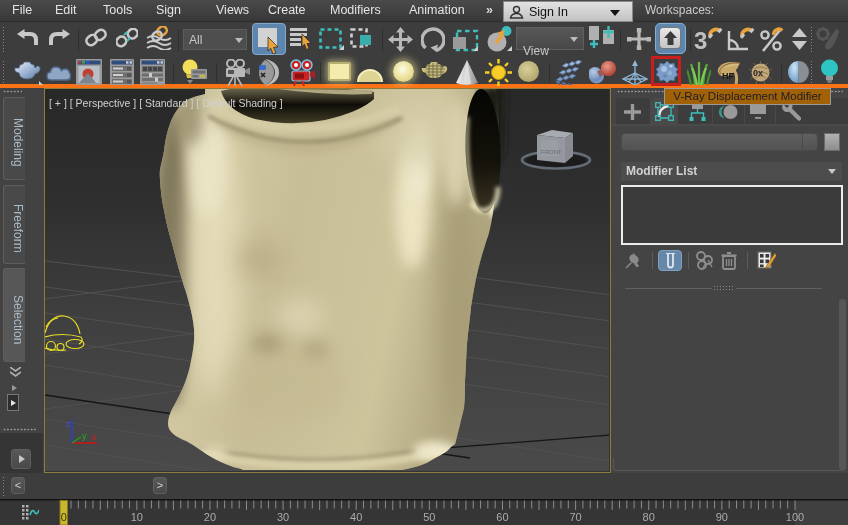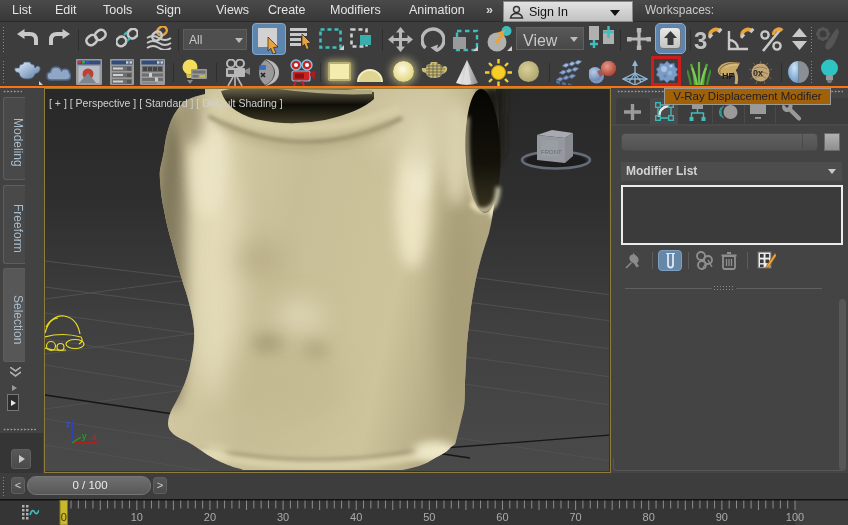--- a/index.html
+++ b/index.html
@@ -6,21 +6,21 @@
   html,body { width:848px; height:525px; overflow:hidden; background:#3c3c3c;
     font-family:"Liberation Sans", sans-serif; }
   #app { position:relative; width:848px; height:525px; }
   .abs { position:absolute; }
   
   #menubar { left:0; top:0; width:848px; height:22px;
     background:linear-gradient(#4a4a4a,#383838); border-bottom:1px solid #2b2b2b; }
   .mi { position:absolute; top:3px; color:#e4e4e4; font-size:12.5px; }
   
   #tb1 { left:0; top:22px; width:848px; height:35px; background:#3d3d3d; }
-  #tb2 { left:0; top:57px; width:848px; height:31px; background:#3d3d3d; border-bottom:2px solid #f97316;padding-left:8px; }
+  #tb2 { left:0; top:57px; width:848px; height:31px; background:#3d3d3d; border-bottom:4px solid #f97316;padding-left:8px; }
   .sep { position:absolute; width:1px; background:#2e2e2e; }
   .grip { position:absolute; width:3px;
     background-image:radial-gradient(circle at 1.5px 1.5px,#8a8a8a 0.8px,transparent 1px);
     background-size:3px 3px; }
   .hgrip { position:absolute; height:3px;
     background-image:radial-gradient(circle at 1.5px 1.5px,#9a9a9a 0.9px,transparent 1.1px);
     background-size:3.4px 3px; }
   .ico { position:absolute; }
   
   #ribbon { left:0; top:88px; width:45px; height:385px; background:#424242; }
@@ -40,21 +40,21 @@
   
   #tooltip { left:664px; top:88px; width:167px; height:17px; background:#a16207;
     border:1px solid #9a9a9a; color:#1c1c28; font-size:11.5px; line-height:15px;
     text-align:center; z-index:50; }
   #redbox { left:651px; top:56px; width:30px; height:30px; border:3px solid #c81e1e; z-index:40; }
 </style>
 </head>
 <body>
 <div id="app">
   <div id="menubar" class="abs">
-    <span class="mi" style="left:12px">List</span>
+    <span class="mi" style="left:12px">File</span>
     <span class="mi" style="left:55px">Edit</span>
     <span class="mi" style="left:103px">Tools</span>
     <span class="mi" style="left:156px">Sign</span>
     <span class="mi" style="left:216px">Views</span>
     <span class="mi" style="left:268px">Create</span>
     <span class="mi" style="left:330px">Modifiers</span>
     <span class="mi" style="left:409px">Animation</span>
     <span class="mi" style="left:486px;font-weight:bold;color:#d8d8d8">»</span>
     <div class="abs" style="left:503px;top:1px;width:130px;height:21px;background:linear-gradient(#e2e2e2,#c2c2c2);border:1px solid #8a8a8a;">
       <svg class="abs" style="left:4px;top:2px" width="17" height="16" viewBox="0 0 17 16">
@@ -145,21 +145,21 @@
 
     <svg class="ico" style="left:487px;top:4px" width="25" height="26" viewBox="0 0 25 26">
       <circle cx="10" cy="16" r="9.5" fill="#b0b0b0"></circle>
       <circle cx="19.5" cy="5" r="5" fill="#3fbdbd"></circle>
       <path d="M9 17 L16 8" stroke="#e8a33d" stroke-width="3.5"></path>
       <path d="M18 4 L10.5 6.5 L15 11.5 Z" fill="#e8a33d"></path>
       <path d="M20 25 L25 25 L25 20 Z" fill="#cfcfcf"></path>
     </svg>
 
     <div class="abs" style="left:516px;top:5px;width:68px;height:23px;background:linear-gradient(#575757,#484848);border:1px solid #606060;">
-      <span class="abs" style="left:6px;top:4px;color:#c8c8c8;font-size:16px">View</span>
+      <span class="abs" style="left:6px;top:16px;color:#c8c8c8;font-size:12px">View</span>
       <div class="abs" style="left:53px;top:9px;width:0;height:0;border:4px solid transparent;border-top:5px solid #bbb;"></div>
     </div>
 
     <svg class="ico" style="left:588px;top:4px" width="27" height="27" viewBox="0 0 27 27">
       <rect x="1" y="0" width="10" height="14" fill="#b0b0b0"></rect>
       <path d="M6 14 V22 M2 18 H10" stroke="#3fbdbd" stroke-width="2.4"></path>
       <rect x="15" y="4" width="11" height="14" fill="#b0b0b0"></rect>
       <path d="M20.5 0 V12 M15 6 H26" stroke="#3fbdbd" stroke-width="2.4"></path>
     </svg>
     <div class="sep" style="left:620px;top:7px;height:22px"></div>
@@ -707,23 +707,20 @@
     <div class="abs" style="left:101px;top:197px;width:24px;height:7px;background:#444;">
       <div class="hgrip" style="left:1px;top:0px;width:22px;background-image:radial-gradient(circle at 1.5px 1.5px,#8a8a8a 0.7px,transparent 0.9px);background-size:3px 3px;height:6px"></div>
     </div>
     <div class="abs" style="left:2px;top:370px;width:233px;height:13px;border:1px solid #575757;border-top:none;border-radius:0 0 4px 4px;"></div>
 
     <div class="abs" style="left:228px;top:211px;width:7px;height:171px;background:#575757;border-radius:4px;"></div>
   </div>
   <div id="timerow" class="abs">
     <div class="grip" style="left:2px;top:3px;height:21px"></div>
     <div class="btn" style="left:11px;top:4px;width:14px;height:17px;font-size:11px;line-height:15px;">&lt;</div>
-    <div class="abs" style="left:27px;top:3px;width:124px;height:19px;border-radius:9px;background:linear-gradient(#6f6f6f,#585858);border:1px solid #757575;">
-      <span class="abs" style="left:0;top:2px;width:124px;text-align:center;color:#ececec;font-size:11.5px">0 / 100</span>
-    </div>
     <div class="btn" style="left:153px;top:4px;width:14px;height:17px;font-size:11px;line-height:15px;">&gt;</div>
   </div>
   <div id="trackbar" class="abs">
     <div class="grip" style="left:2px;top:2px;height:22px"></div>
     <svg class="abs" style="left:0;top:0" width="848" height="26" viewBox="0 0 848 26">
       <rect x="0" y="0" width="848" height="26" fill="#353535"></rect>
       <rect x="795" y="0" width="53" height="26" fill="#404040"></rect>
       <rect x="0" y="0" width="848" height="1.5" fill="#131313"></rect>
       <g stroke="#8d8d8d" stroke-width="1" id="ticks">
           <path d="M63.70 1.5 V11"></path>

